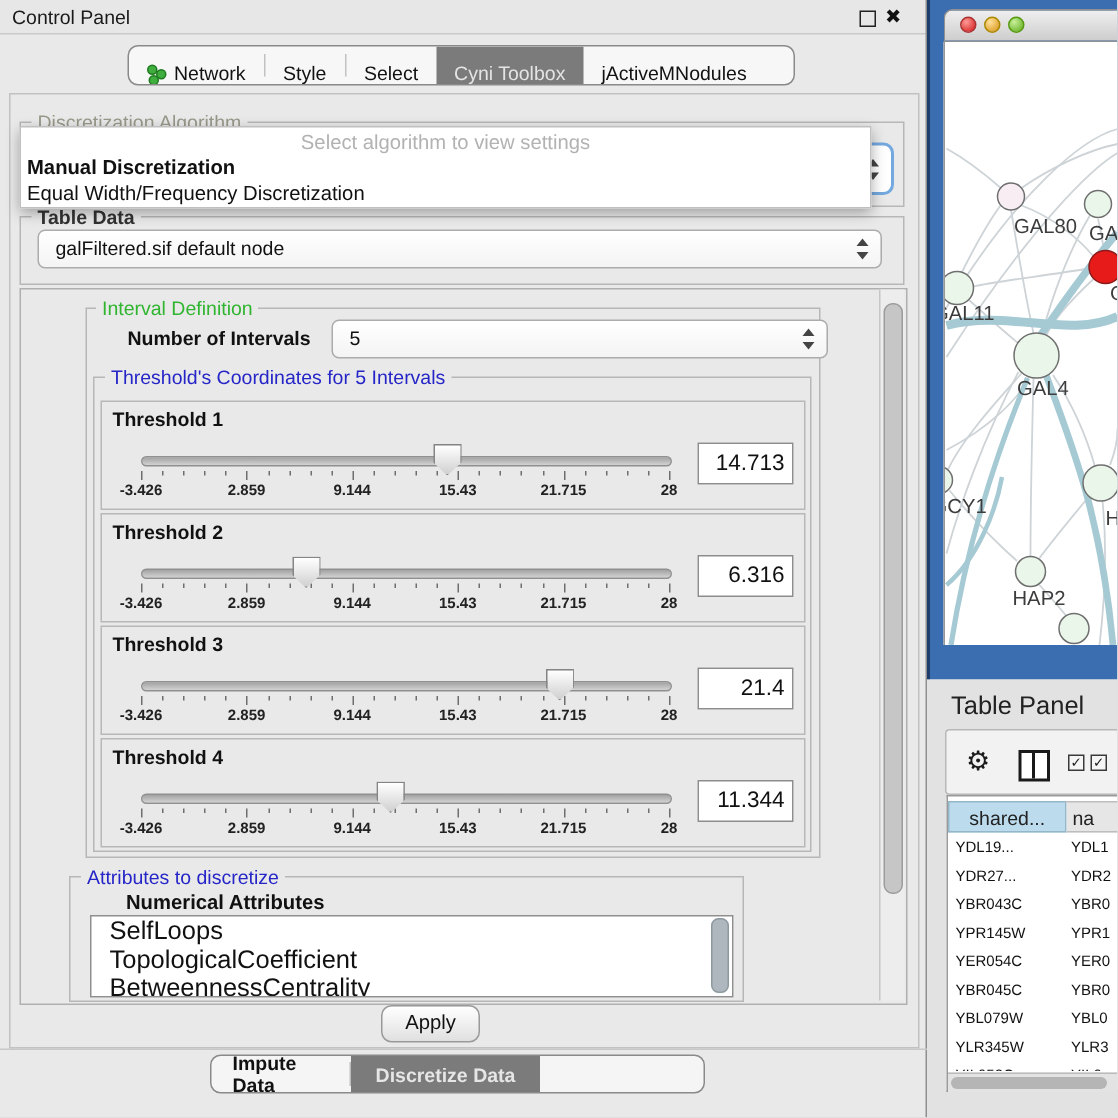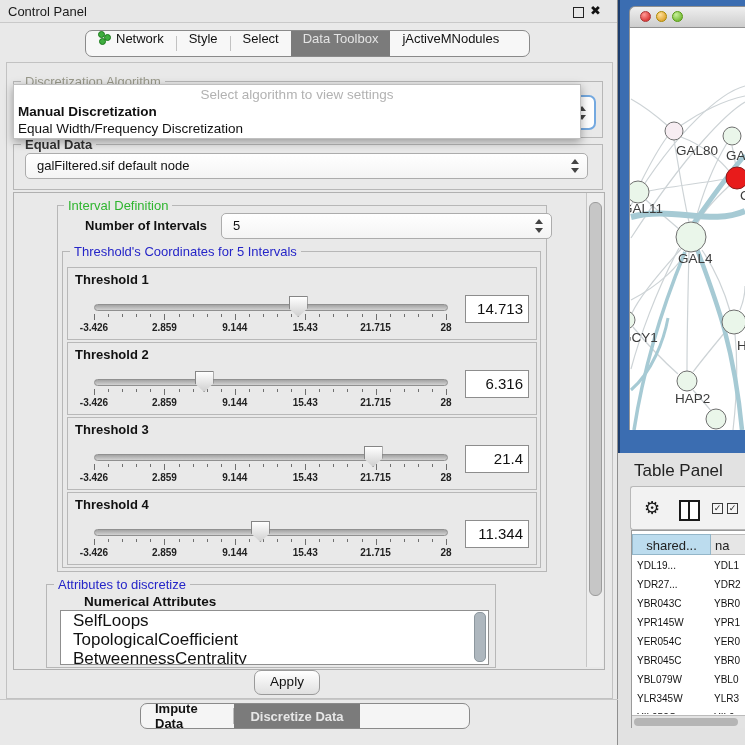--- a/index.html
+++ b/index.html
@@ -7,21 +7,21 @@
        font-family:"Liberation Sans","DejaVu Sans",sans-serif;background:#e9e9e9;}
   .abs{position:absolute;}
   
   .titlebar{left:0;top:0;width:618px;height:22px;background:#e7e7e7;border-bottom:1px solid #c9c9c9;}
   .titlebar .title{position:absolute;left:8px;top:4px;font-size:13px;color:#1a1a1a;}
   .float-ico{position:absolute;left:573px;top:7px;width:9px;height:9px;border:1.5px solid #222;background:transparent;}
   .close-ico{position:absolute;left:590px;top:3px;font-size:13px;font-weight:bold;color:#111;}
   .win-edge{left:617px;top:0;width:1px;height:745px;background:#8f8f8f;}
   
   .tabbar{left:85px;top:30px;width:443px;height:25px;background:#f7f7f7;border:1px solid #8a8a8a;border-radius:7px;overflow:hidden;display:flex;align-items:stretch;}
-  .tabbar .tab{display:flex;align-items:flex-start;justify-content:center;font-size:13px;color:#111;padding:0 12px;white-space:nowrap;}
+  .tabbar .tab{display:flex;align-items:flex-end;justify-content:center;font-size:13px;color:#111;padding:0 12px;white-space:nowrap;}
   .tabbar .tab.sel{background:#7b7b7b;color:#e4e4e4;}
   .tabbar .vsep{width:1px;background:#c2c2c2;margin:5px 0;}
   .net-ico{width:13px;height:13px;margin-right:5px;position:relative;}
   .net-ico i{position:absolute;width:5px;height:5px;border-radius:50%;background:#3fae3f;border:1px solid #1c7a1c;}
   .net-ico i:nth-child(1){left:0;top:0;}
   .net-ico i:nth-child(2){left:6px;top:3px;}
   .net-ico i:nth-child(3){left:1px;top:7px;}
   
   .outer-panel{left:6px;top:62px;width:605px;height:635px;border:1px solid #c2c2c2;background:#e9e9e9;}
   .groupbox{border:1px solid #b7b7b7;background:transparent;}
@@ -115,21 +115,21 @@
     </div>
     <div class="vsep"></div>
     <div class="tab">
         <span>Style</span>
       </div>
     <div class="vsep"></div>
     <div class="tab">
         <span>Select</span>
       </div>
     <div class="tab sel">
-        <span>Data Toolbox</span>
+        <span>Cyni Toolbox</span>
       </div>
     <div class="tab">
         <span>jActiveMNodules</span>
       </div>
   </div>
 
   <div class="abs outer-panel"></div>
 
   <div class="abs groupbox" style="left:13px;top:81px;width:588px;height:55px;"></div>
   <div class="grouptitle" style="left:21px;top:74px;color:#98988a;">Discretization Algorithm</div>
@@ -137,21 +137,21 @@
     <span class="spin"></span>
   </div>
 
   <div class="abs popup">
     <div class="ph">Select algorithm to view settings</div>
     <div class="opt b" style="top:18px;padding-left:1px;">Manual Discretization</div>
     <div class="opt" style="top:35px;padding-left:1px;">Equal Width/Frequency Discretization</div>
   </div>
 
   <div class="abs groupbox" style="left:13px;top:144px;width:588px;height:44px;"></div>
-  <div class="grouptitle" style="left:21px;top:137px;color:#333;font-weight:600;">Equal Data</div>
+  <div class="grouptitle" style="left:21px;top:137px;color:#333;font-weight:600;">Table Data</div>
   <div class="abs combo" style="left:25px;top:153px;width:561px;height:24px;">
     <span class="val">galFiltered.sif default node</span>
     <span class="spin"></span>
   </div>
 
   <div class="abs mainpanel"></div>
   <div class="abs vscroll-track"></div>
   <div class="abs vscroll-thumb"></div>
 
   <div class="abs groupbox" style="left:57px;top:205px;width:488px;height:365px;"></div>

